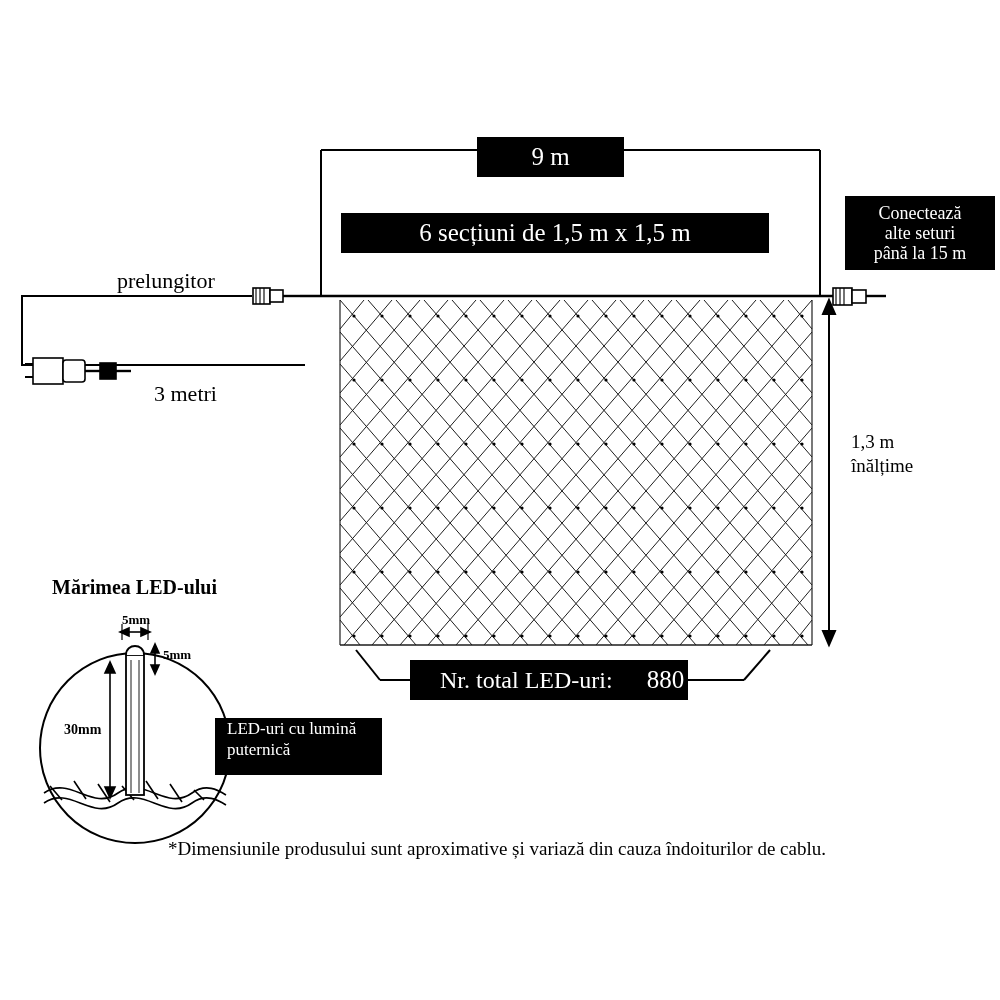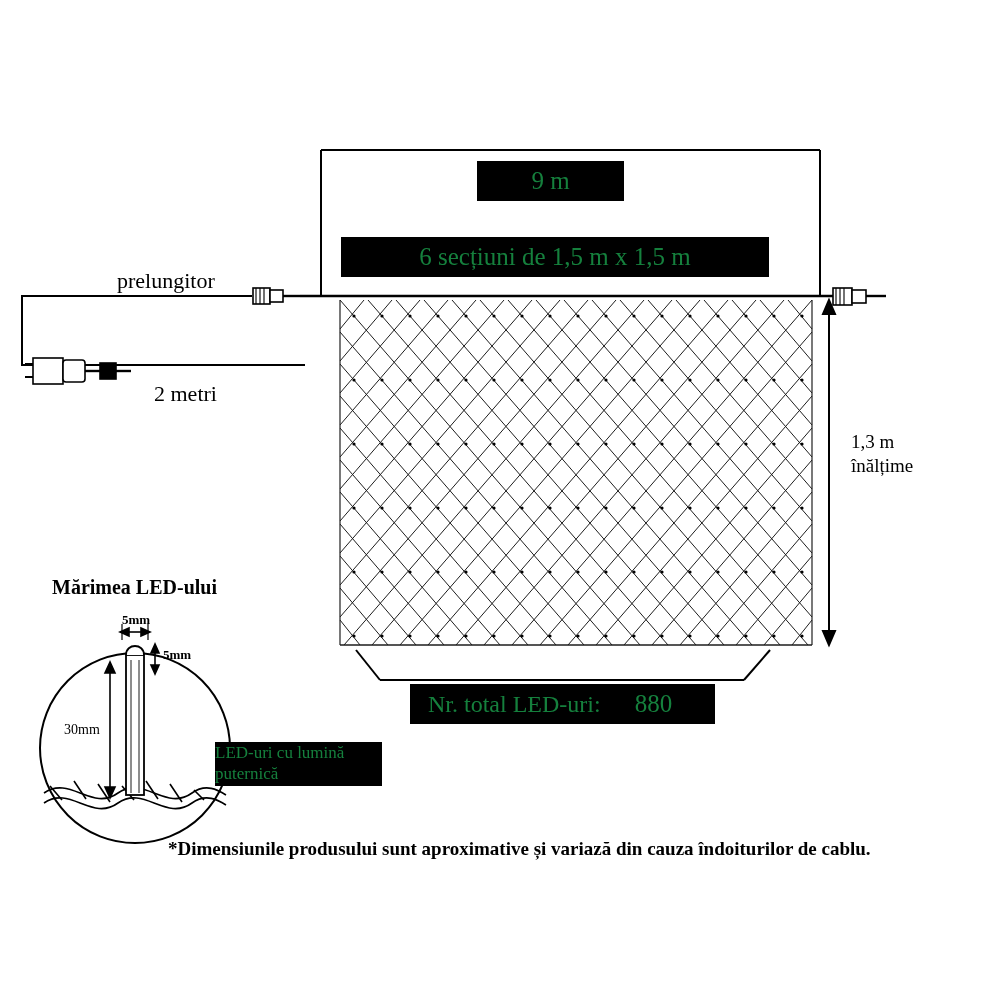--- a/index.html
+++ b/index.html
@@ -14,74 +14,73 @@
     background: #ffffff;
     font-family: "Liberation Serif", serif;
     color: #000000;
     overflow: hidden;
   }
   .abs { position: absolute; }
 
   
   .chip {
     background: #000000;
-    color: #15803d;
+    color: #ffffff;
     display: flex;
     align-items: center;
     justify-content: center;
     text-align: center;
     line-height: 1.12;
     box-sizing: border-box;
     white-space: pre-line;
-    margin-top: 24px;
   }
 
   .chip-width {
     left: 477px; top: 137px; width: 147px; height: 40px;
     font-size: 25px;
   }
   .chip-sections {
     left: 341px; top: 213px; width: 428px; height: 40px;
     font-size: 25px;
   }
   .chip-connect {
     left: 845px; top: 196px; width: 150px; height: 74px;
     font-size: 18px; flex-direction: column;
   }
   .chip-total {
-    left: 410px; top: 660px; width: 305px; height: 40px;
+    left: 410px; top: 660px; width: 278px; height: 40px;
     font-size: 24px;
     justify-content: flex-start;
-    padding-left: 18px;
+    padding-left: 30px;
   }
   .chip-total .total-num {
     margin-left: 34px;
     font-size: 25px;
   }
   .chip-led {
-    left: 215px; top: 718px; width: 167px; height: 44px;
+    left: 215px; top: 718px; width: 167px; height: 57px;
     font-size: 17px;
     justify-content: flex-start;
-    padding-left: 0;
+    padding-left: 12px;
     text-align: left;
     flex-direction: column;
     align-items: flex-start;
     line-height: 1.25;
   }
 
   
   .txt { position: absolute; white-space: pre-line; }
   .t-prelungitor { left: 117px; top: 268px; font-size: 22px; }
   .t-3metri      { left: 154px; top: 381px; font-size: 22px; }
   .t-height      { left: 851px; top: 430px; font-size: 19px; line-height: 1.25; }
   .t-marime      { left: 52px;  top: 558px; font-size: 20px; font-weight: bold; margin-top: 18px; }
-  .t-foot        { left: 168px; top: 838px; font-size: 19px; font-weight: bold; }
+  .t-foot        { left: 168px; top: 838px; font-size: 19px; font-weight: normal; }
   .t-5mm-top     { left: 122px; top: 612px; font-size: 13px; font-weight: bold; }
   .t-5mm-side    { left: 163px; top: 647px; font-size: 13px; font-weight: bold; }
-  .t-30mm        { left: 64px;  top: 722px; font-size: 14px; font-weight: normal; }
+  .t-30mm        { left: 64px;  top: 722px; font-size: 14px; font-weight: bold; }
 
   svg { display: block; }
 </style>
 </head>
 <body>
 
 <div id="root">
 
   <svg class="abs" style="left:0; top:0;" width="1000" height="1000" viewBox="0 0 1000 1000">
 
@@ -345,32 +344,35 @@
         <path d="M110,662 L105,673 L115,673 Z"></path>
         <path d="M110,798 L105,787 L115,787 Z"></path>
       </g>
     </g>
   </svg>
 
   <div class="chip chip-width abs">9 m</div>
 
   <div class="chip chip-sections abs">6 secțiuni de 1,5 m x 1,5 m</div>
 
+  <div class="chip chip-connect abs">Conectează
+alte seturi
+până la 15 m</div>
 
   <div class="chip chip-total abs">
     <span>Nr. total LED-uri:</span>
     <span class="total-num">880</span>
   </div>
 
   <div class="chip chip-led abs">LED-uri cu lumină
 puternică</div>
 
   <div class="txt t-prelungitor">prelungitor</div>
 
-  <div class="txt t-3metri">2 metri</div>
+  <div class="txt t-3metri">3 metri</div>
 
   <div class="txt t-height">1,3 m
 înălțime</div>
 
   <div class="txt t-marime">Mărimea LED-ului</div>
 
   <div class="txt t-5mm-top">5mm</div>
 
   <div class="txt t-5mm-side">5mm</div>
 

